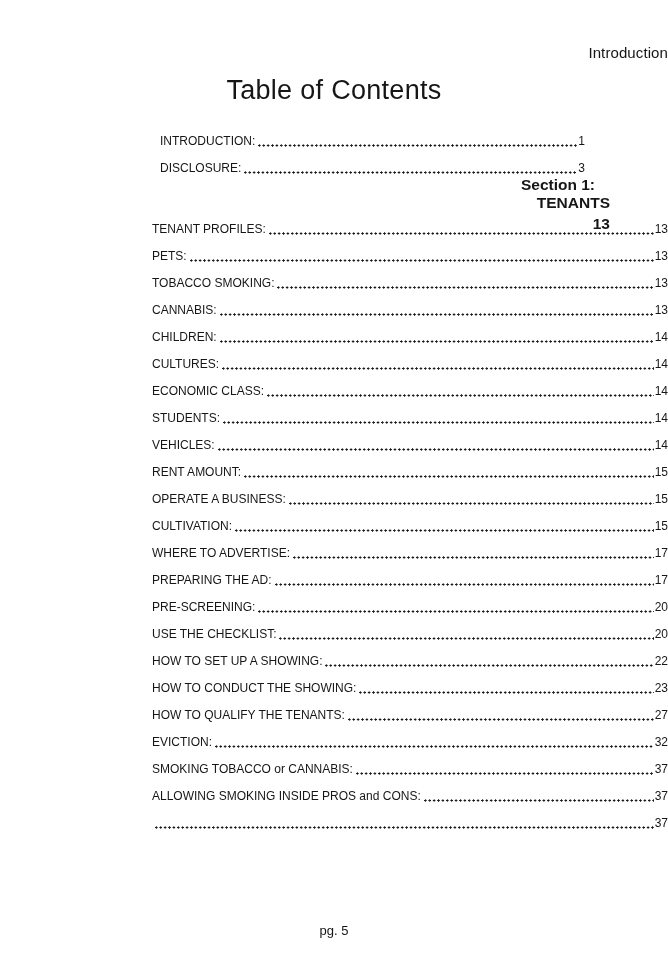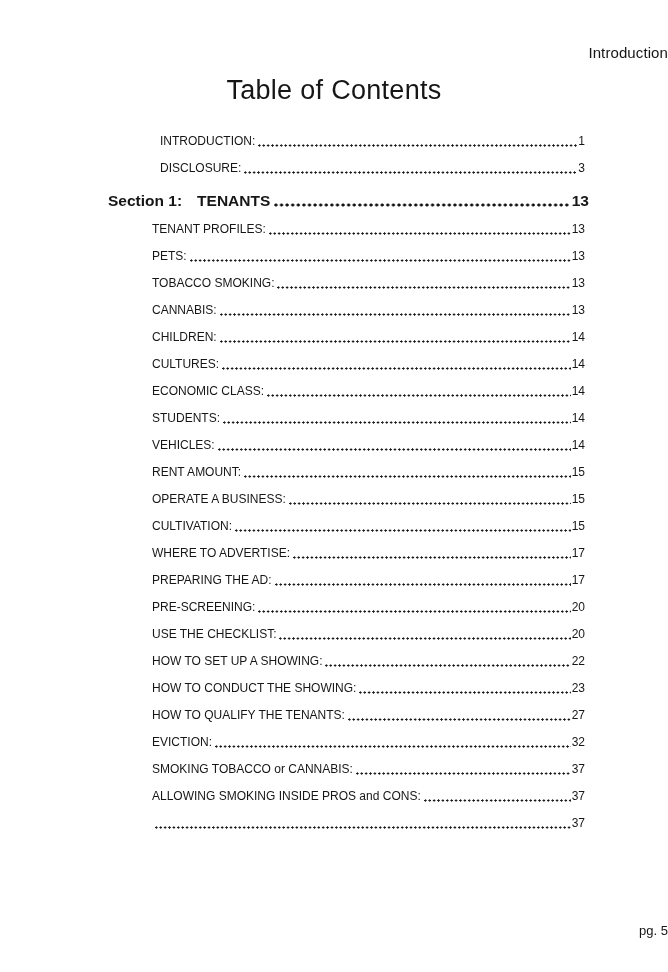--- a/index.html
+++ b/index.html
@@ -27,27 +27,28 @@
     letter-spacing: 0.3px;
   }
   .toc { margin-top: 16px; }
   .row {
     display: flex;
     align-items: flex-end;
     height: 27px;
     font-size: 12px;
   }
   .row.front   { margin-left: 160px; margin-right: 83px; }
-  .row.entry   { margin-left: 152px; margin-right: 83px; }
+  .row.entry   { margin-left: 152px; }
   .row.section {
     margin-left: 108px;
-    margin-right: 79px;
+    margin-right: 58px;
     height: 34px;
     font-size: 15.5px;
     font-weight: 700;
+    flex-direction: column;
   }
   .label, .pagenum, .prefix { white-space: nowrap; line-height: 1.15; }
   .prefix { margin-right: 15px; }
   .leader {
     flex: 1;
     height: 4px;
     margin: 0 1px 2px 3px;
     background-image: radial-gradient(circle at 1.4px 1.6px, #1a1a1a 1px, rgba(0,0,0,0) 1.35px);
     background-size: 4.4px 3.2px;
     background-repeat: repeat-x;
@@ -56,21 +57,21 @@
   .section .leader {
     height: 5px;
     margin: 0 2px 3px 4px;
     background-image: radial-gradient(circle at 1.9px 2px, #111 1.35px, rgba(0,0,0,0) 1.75px);
     background-size: 5.6px 4px;
   }
   .page-footer {
     position: absolute;
     left: 0; right: 0;
     bottom: 34px;
-    text-align: right;
+    text-align: center;
     font-size: 13px;
   }
 </style>
 </head>
 <body>
 
 <div class="page">
   <div class="running-header">Introduction</div>
 
   <h1 class="doc-title">Table of Contents</h1>

